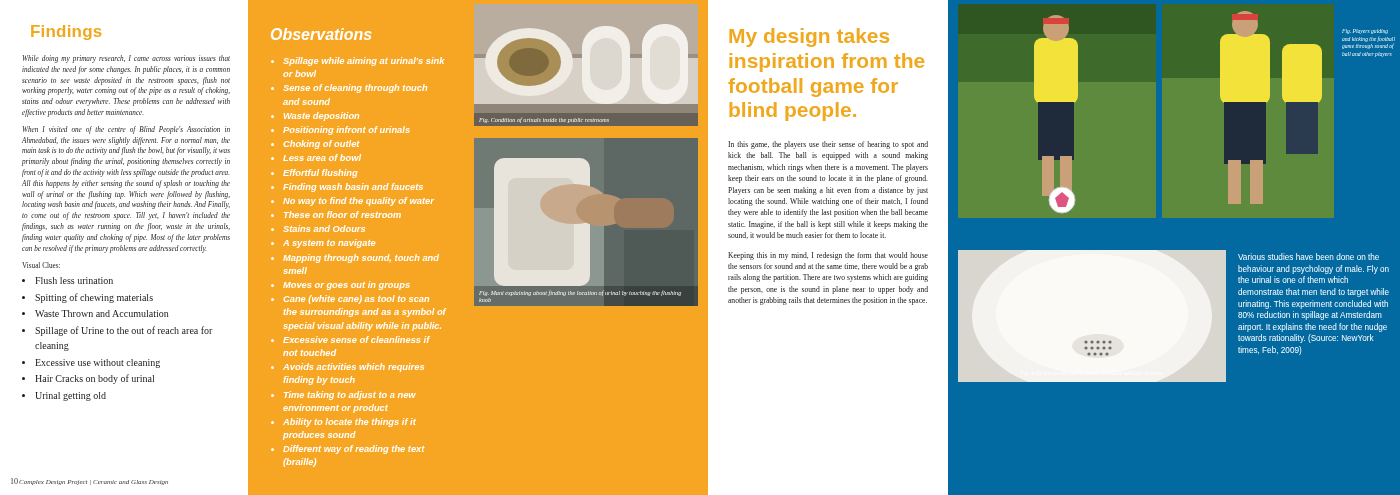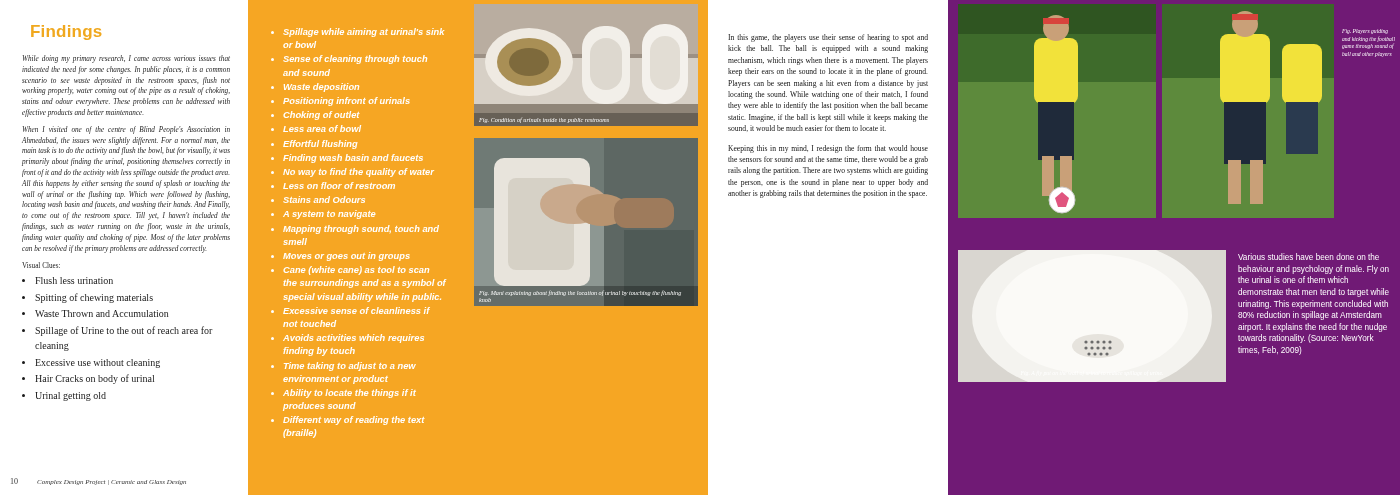--- a/index.html
+++ b/index.html
@@ -20,21 +20,21 @@
   .findings-title {
     color:#f0a81e; font-family:"Liberation Sans", sans-serif;
     font-size:17px; font-weight:bold; margin:0 0 12px 8px; letter-spacing:.2px;
   }
   .findings-body { font-size:7.2px; line-height:1.5; color:#1a1a1a; text-align:justify;font-style:italic; }
   .findings-body p { margin:0 0 6px 0; }
   .visual-cues-head { font-size:7.2px; margin:8px 0 3px 0; color:#1a1a1a; }
   .cue-list { margin:0; padding-left:13px; font-size:10px; line-height:1.55; color:#1a1a1a; }
   .cue-list li { margin:0 0 1px 0; }
   .page-footer {
-    position:absolute; left:10px; bottom:9px; display:flex; align-items:center; gap:19px;
+    position:absolute; left:10px; bottom:9px; display:flex; align-items:center; gap:1px;
   }
   .page-num { font-size:8px; color:#333; }
   .footer-text { font-size:7px; font-style:italic; color:#333; }
 
   
   .col-observations {
     width:214px; height:495px; background:#f6a623; position:relative;
     padding:26px 16px 0 22px; color:#ffffff;
   }
   .obs-title, .inf-title {
@@ -67,21 +67,21 @@
     padding:24px 20px 0 20px;
   }
   .design-title {
     color:#f0a81e; font-family:"Liberation Sans", sans-serif;
     font-size:21px; font-weight:bold; line-height:1.18; margin:0 0 16px 0;
   }
   .design-body { font-size:7.6px; line-height:1.5; color:#111; text-align:justify; }
   .design-body p { margin:8px 0 5px 0; }
 
   
-  .col-right { width:452px; height:495px; background:#701a75; position:relative; }
+  .col-right { width:452px; height:495px; background:#0369a1; position:relative; }
   .img-field-a { position:absolute; left:10px; top:4px; width:198px; height:214px; overflow:hidden; }
   .img-field-b { position:absolute; left:214px; top:4px; width:172px; height:214px; overflow:hidden; }
   .cap-right-top {
     position:absolute; left:394px; top:28px; width:54px;
     font-size:5.6px; font-style:italic; color:#ffffff; line-height:1.35;
   }
   .img-urinal-fly { position:absolute; left:10px; top:250px; width:268px; height:132px; overflow:hidden; }
   .cap-fly {
     position:absolute; left:10px; top:370px; width:268px;
     font-size:5.8px; font-style:italic; color:#ffffff; text-align:center;
@@ -116,31 +116,32 @@
       <li>Hair Cracks on body of urinal</li>
       <li>Urinal getting old</li>
     </ul>
     <div class="page-footer">
       <span class="page-num">10</span>
       <span class="footer-text">Complex Design Project | Ceramic and Glass Design</span>
     </div>
   </div>
 
   <div class="col-observations">
+    <h2 class="obs-title">Observations</h2>
     <ul class="obs-list">
       <li>Spillage while aiming at urinal's sink or bowl</li>
       <li>Sense of cleaning through touch and sound</li>
       <li>Waste deposition</li>
       <li>Positioning infront of urinals</li>
       <li>Choking of outlet</li>
       <li>Less area of bowl</li>
       <li>Effortful flushing</li>
       <li>Finding wash basin and faucets</li>
       <li>No way to find the quality of water</li>
-      <li>Less on floor of restroom</li>
+      <li>These on floor of restroom</li>
       <li>Stains and Odours</li>
     </ul>
 
     <ul class="obs-list">
       <li>A system to navigate</li>
       <li>Mapping through sound, touch and smell</li>
       <li>Moves or goes out in groups</li>
       <li>Cane (white cane) as tool to scan the surroundings and as a symbol of special visual ability while in public.</li>
       <li>Excessive sense of cleanliness if not touched</li>
       <li>Avoids activities which requires finding by touch</li>
@@ -182,20 +183,21 @@
         <ellipse cx="100" cy="66" rx="34" ry="20" fill="#c9a98c"></ellipse>
         <ellipse cx="128" cy="72" rx="26" ry="16" fill="#b8936f"></ellipse>
         <rect x="140" y="60" width="60" height="30" rx="12" fill="#9e7b5c"></rect>
         <rect x="150" y="92" width="70" height="76" fill="#4f5a56"></rect>
       </svg>
       <div class="photo-caption">Fig. Mani explaining about finding the location of urinal by touching the flushing knob</div>
     </div>
   </div>
 
   <div class="col-design">
+    <h1 class="design-title">My design takes inspiration from the football game for blind people.</h1>
     <div class="design-body">
       <p>In this game, the players use their sense of hearing to spot and kick the ball. The ball is equipped with a sound making mechanism, which rings when there is a movement. The players keep their ears on the sound to locate it in the plane of ground. Players can be seen making a hit even from a distance by just locating the sound. While watching one of their match, I found they were able to identify the last position when the ball became static. Imagine, if the ball is kept still while it keeps making the sound, it would be much easier for them to locate it.</p>
       <p>Keeping this in my mind, I redesign the form that would house the sensors for sound and at the same time, there would be a grab rails along the partition. There are two systems which are guiding the person, one is the sound in plane near to upper body and another is grabbing rails that determines the position in the space.</p>
     </div>
   </div>
 
   <div class="col-right">
 
     <div class="img-field-a">
       <svg class="ph" viewBox="0 0 198 214" preserveAspectRatio="none">

